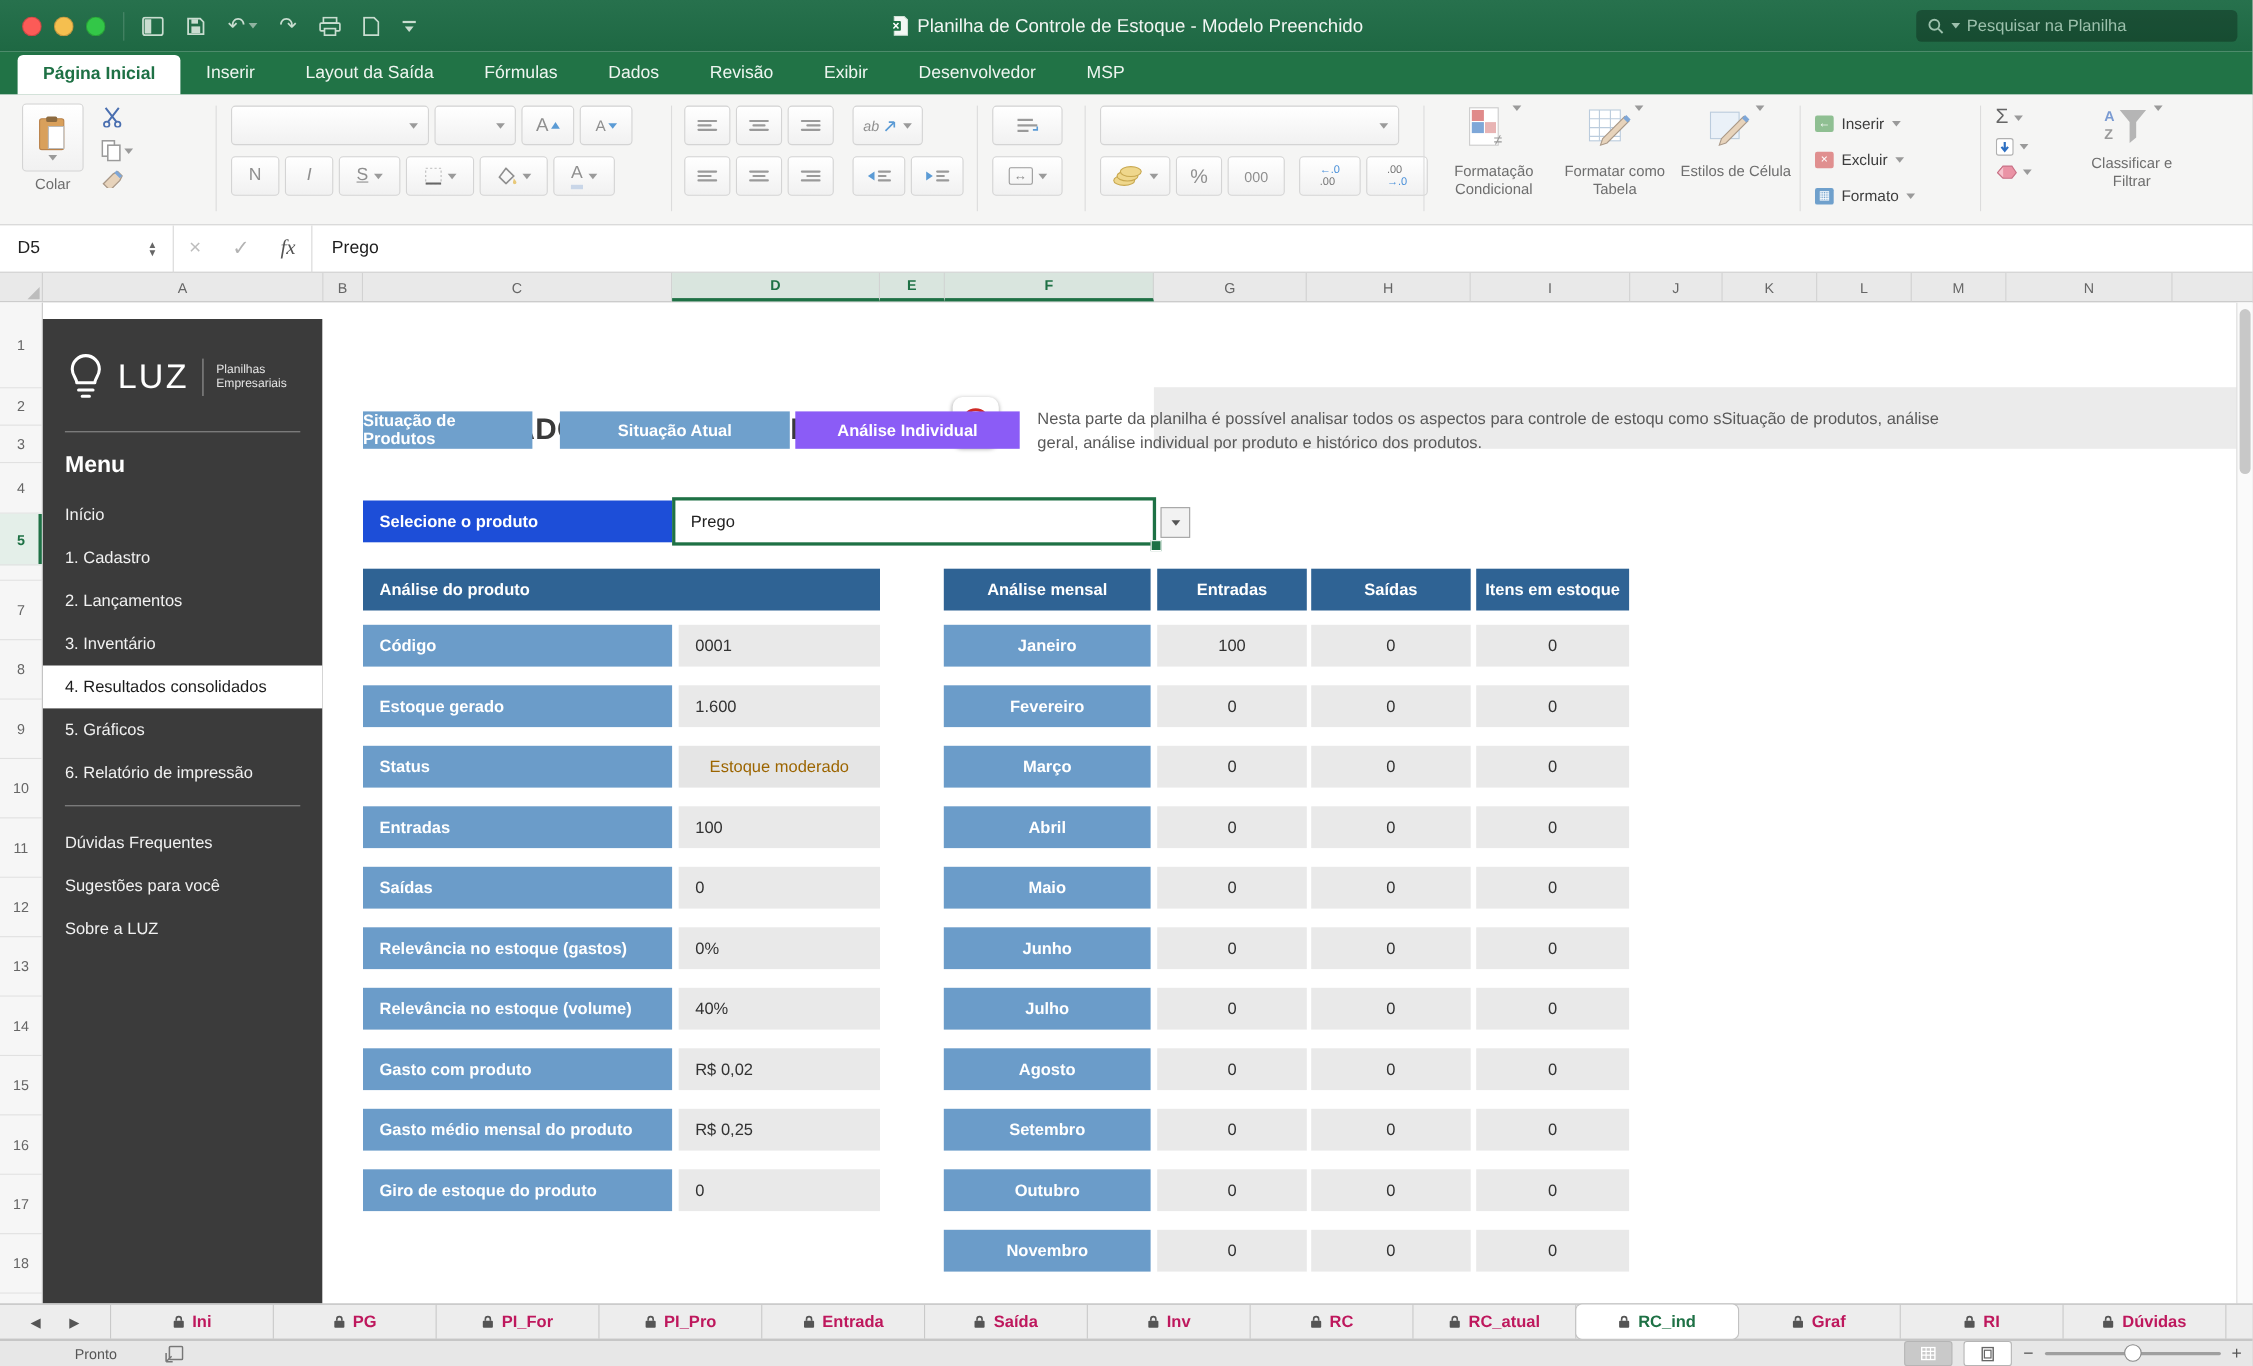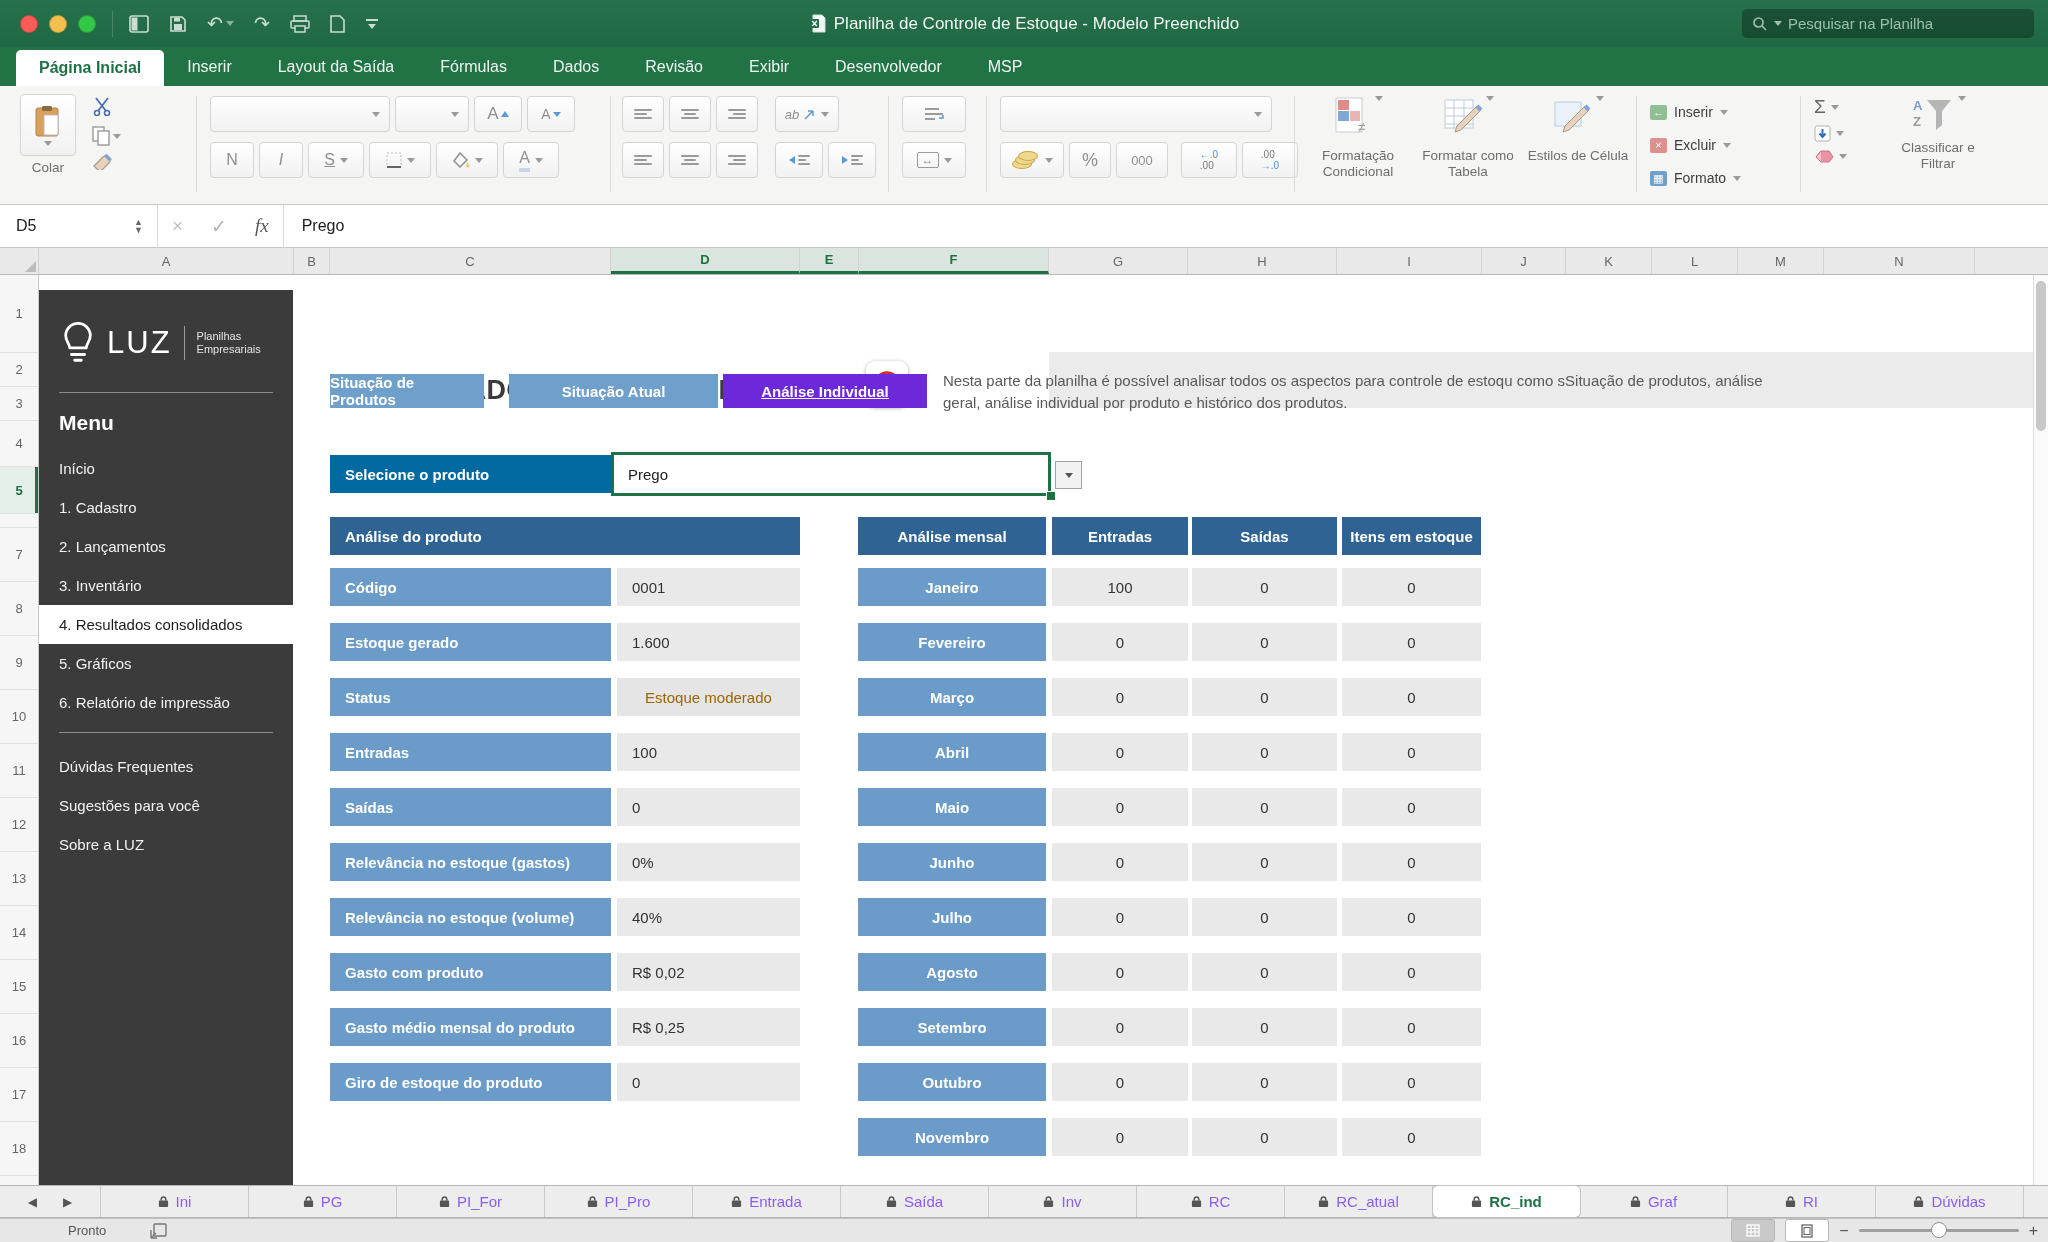--- a/index.html
+++ b/index.html
@@ -95,22 +95,22 @@
   .sitem{height:39px;line-height:39px;padding-left:20px;font-size:15px;color:#f1f1f1;}
   .sitem.active{background:#fff;color:#1c1c1c;}
   .shr2{height:1px;background:#8a8a8a;margin:10px 20px 0 20px;}
 
   
   .ctitle{position:absolute;left:330px;top:100px;font-size:27px;font-weight:600;color:#3a3a3a;letter-spacing:.3px;}
   .playbtn{position:absolute;left:866px;top:86px;width:42px;height:46px;background:#fff;border-radius:9px;box-shadow:0 1px 4px rgba(0,0,0,.35);display:flex;align-items:center;justify-content:center;}
   .cdesc{position:absolute;left:943px;top:95px;width:900px;font-size:15px;line-height:22px;color:#595959;}
   .vtab{position:absolute;top:99px;height:34px;display:flex;align-items:center;justify-content:center;color:#fff;font-size:15px;font-weight:600;background:#6fa0cc;}
   .vtab1{left:330px;width:154px;}.vtab2{left:509px;width:209px;}.vtab3{left:723px;width:204px;}
-  .vtab.active{background:#6d28d9;text-decoration:underline;}
-  .sellabel{position:absolute;left:330px;top:180px;width:281px;height:38px;background:#0369a1;color:#fff;font-size:15px;font-weight:600;display:flex;align-items:center;padding-left:15px;box-sizing:border-box;}
+  .vtab.active{background:#8b5cf6;}
+  .sellabel{position:absolute;left:330px;top:180px;width:281px;height:38px;background:#1d4ed8;color:#fff;font-size:15px;font-weight:600;display:flex;align-items:center;padding-left:15px;box-sizing:border-box;}
   .selcell{position:absolute;left:611px;top:177px;width:440px;height:44px;background:#fff;border:3px solid #1e7145;box-sizing:border-box;display:flex;align-items:center;padding-left:14px;font-size:15px;color:#222;}
   .fillhandle{position:absolute;left:1046px;top:216px;width:8px;height:8px;background:#1e7145;border:1px solid #fff;}
   .ddbtn{position:absolute;left:1055px;top:186px;width:27px;height:28px;background:#f2f2f2;border:1px solid #a2a2a2;box-sizing:border-box;display:flex;align-items:center;justify-content:center;}
   .pthead{position:absolute;left:330px;top:242px;width:470px;height:38px;background:#2f6394;color:#fff;font-size:15px;font-weight:bold;display:flex;align-items:center;padding-left:15px;box-sizing:border-box;}
   .prows{position:absolute;left:330px;top:293px;width:470px;}
   .prow{position:relative;height:38px;margin-bottom:17px;}
   .plabel{position:absolute;left:0;width:281px;height:38px;background:#6b9cc9;color:#fff;font-size:15px;font-weight:600;display:flex;align-items:center;padding-left:15px;box-sizing:border-box;}
   .pval{position:absolute;left:287px;width:183px;height:38px;background:#e9e9e9;color:#333;font-size:15px;display:flex;align-items:center;padding-left:15px;box-sizing:border-box;}
   .prow.hl .pval{background:#e5e5e5;color:#9c6500;justify-content:center;padding-left:0;}
   .mheads{position:absolute;left:858px;top:242px;width:623px;height:38px;}
@@ -122,21 +122,21 @@
   .mmonth{left:0;width:188px;background:#6b9cc9;color:#fff;font-weight:600;}
   .mv1{left:194px;width:136px;}.mv2{left:334px;width:145px;}.mv3{left:484px;width:139px;}
   .mv1,.mv2,.mv3{background:#e9e9e9;color:#333;}
 
   .vscroll{position:absolute;right:0;top:0;width:15px;height:100%;background:#fafafa;border-left:1px solid #dcdcdc;box-sizing:border-box;}
   .vthumb{position:absolute;right:2px;top:6px;width:10px;height:150px;border-radius:5px;background:#c8c8c8;}
 
   
   .stabs{position:absolute;left:0;top:1185px;width:2048px;height:33px;background:#ededed;border-top:1px solid #b5b5b5;border-bottom:1px solid #b5b5b5;box-sizing:border-box;display:flex;align-items:stretch;padding-right:24px;}
   .snav{width:100px;display:flex;align-items:center;justify-content:center;gap:26px;color:#555;font-size:12px;border-right:1px solid #c9c9c9;}
-  .stab{flex:1;display:flex;align-items:center;justify-content:center;gap:7px;font-size:15px;color:#8b5cf6;border-right:1px solid #c9c9c9;}
+  .stab{flex:1;display:flex;align-items:center;justify-content:center;gap:7px;font-size:15px;color:#be185d;border-right:1px solid #c9c9c9;font-weight:bold;}
   .stab svg{flex:none;}
   .stab.active{background:#fff;color:#1e7145;font-weight:bold;border-radius:5px;border-right:none;box-shadow:0 0 0 1px #c2c2c2;}
 
   
   .sbar{position:absolute;left:0;top:1218px;width:2048px;height:24px;background:#e7e7e7;border-top:1px solid #c2c2c2;box-sizing:border-box;display:flex;align-items:center;font-size:13px;color:#555;}
   .ready{margin-left:68px;}
   .selico{margin-left:44px;display:flex;align-items:center;}
   .sright{margin-left:auto;display:flex;align-items:center;gap:10px;margin-right:10px;}
   .viewbtn{width:42px;height:21px;border:1px solid #b5b5b5;border-radius:3px;background:#fff;display:flex;align-items:center;justify-content:center;}
   .viewbtn.active{background:#c9c9c9;}

